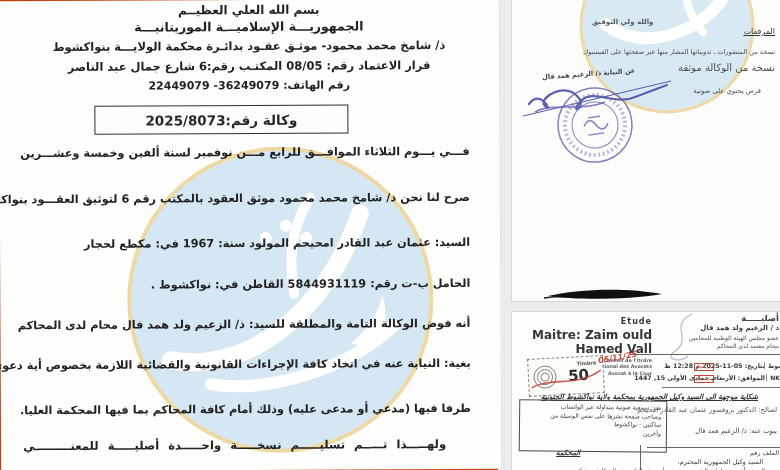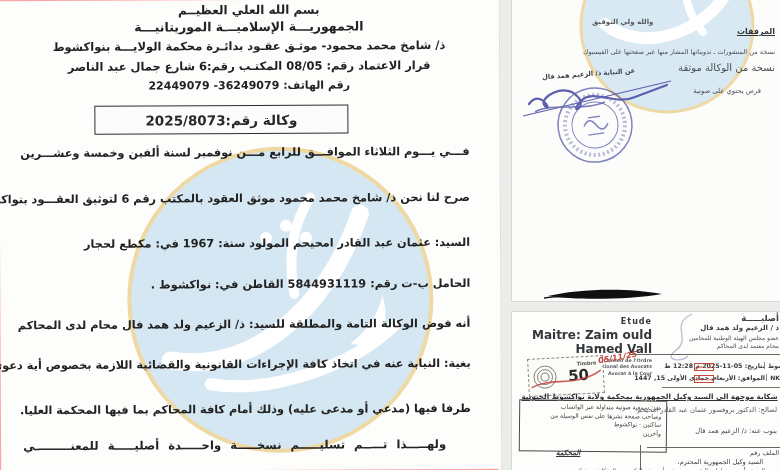--- a/index.html
+++ b/index.html
@@ -1,17 +1,17 @@
 <!DOCTYPE html>
 <html lang="ar"><head>
 <meta charset="utf-8">
 <style>
   html,body{margin:0;padding:0;background:#e9e9e7;}
   .canvas{position:relative;width:780px;height:470px;overflow:hidden;
-    background:#fca5a5;font-family:"DejaVu Sans","Liberation Sans",sans-serif;color:#26292c;}
+    background:#c2410c;font-family:"DejaVu Sans","Liberation Sans",sans-serif;color:#26292c;}
   .strip-bg{position:absolute;left:498px;top:0;width:282px;height:470px;background:#ececea;}
   
   .main-doc{position:absolute;left:0;top:0;width:500px;height:470px;background:#fdfdfc;
     border-right:1px solid #e0e0dd;transform:rotate(-0.3deg);}
   .wm-main{position:absolute;left:118px;top:142px;z-index:0;}
   .hl{position:absolute;width:100%;text-align:center;font-weight:700;direction:rtl;
     white-space:nowrap;z-index:2;color:#222;}
   .hl1{top:3px;font-size:12px;}
   .hl2{top:19px;font-size:12.5px;}
   .hl3{top:39px;font-size:11.5px;}
@@ -25,21 +25,21 @@
   .bp7{right:55px;font-size:11.6px;word-spacing:5px;}
   
   .cardA{position:absolute;left:511px;top:-5px;width:275px;height:305px;background:#fcfcfb;
     border:1px solid #d7d7d3;overflow:hidden;}
   .cardB{position:absolute;left:511px;top:311px;width:275px;height:160px;background:#fdfdfc;
     border:1px solid #d7d7d3;overflow:hidden;}
   .abs{position:absolute;}
   .rtl{direction:rtl;}
   
   .closing{left:80px;top:22px;width:120px;text-align:left;font-size:7px;color:#55595e;font-weight:600;}
-  .att-title{right:12px;top:31px;font-size:8px;font-weight:700;text-decoration:underline;color:#33373c;margin-left:24px;}
+  .att-title{right:12px;top:31px;font-size:8px;font-weight:400;text-decoration:underline;color:#33373c;margin-left:24px;}
   .att-i0{right:12px;top:66px;font-size:10px;color:#4a4e53;}
   .att-i1{right:12px;top:52px;font-size:6.5px;color:#4a4e53;}
   .att-i2{right:26px;top:91px;font-size:6.8px;color:#4a4e53;}
   .sig-caption{left:30px;top:74px;font-size:6.6px;color:#3a3e44;transform:rotate(-4deg);font-weight:600;}
   
   .fr-block{left:16px;top:5px;width:124px;text-align:right;color:#33363a;}
   .fr-etude{font-size:8px;font-weight:700;letter-spacing:1px;}
   .fr-name{font-size:12px;font-weight:700;margin-top:2px;}
   .fr-small{font-size:4.8px;font-weight:600;color:#5a5d61;margin-top:1.5px;}
   .ar-block{right:8px;top:1px;text-align:right;color:#3c3f44;}
@@ -56,21 +56,21 @@
   .date1{right:22px;top:50px;font-size:6.3px;font-weight:700;color:#37393d;}
   .date2{right:22px;top:62px;font-size:6.3px;font-weight:700;color:#37393d;}
   .redbox{border:1px solid #c2453a;color:#c2453a;font-size:4.5px;padding:0 1px;line-height:6px;}
   .rb1{left:182px;top:51px;}
   .rb2{left:182px;top:63px;}
   .edge{right:3px;border-left:1px solid #8a8a85;padding-left:3px;font-size:6px;font-weight:700;color:#37393d;}
   .edge1{top:50px;}
   .edge2{top:62px;}
   .rule-b{left:150px;top:75px;width:125px;border-top:1px solid #77776f;}
   .subject{left:6px;right:6px;top:80px;text-align:center;font-weight:700;font-size:7.2px;
-    text-decoration:underline;color:#2e3135;}
+    text-decoration:underline;color:#2e3135;font-style:italic;}
   .for-line{right:10px;top:94px;font-size:6.8px;color:#55585c;}
   .against{left:7px;top:88px;width:136px;height:46px;border:1px solid #4a4a46;transform:rotate(.6deg);
     text-align:right;padding:2px 5px;font-size:6px;line-height:8.6px;color:#3a3a38;}
   .against span{display:block;}
   .rep-line{right:10px;top:115px;font-size:6.8px;color:#46494d;}
   .rule-c{right:0;top:135px;width:140px;border-top:1px solid #66665f;}
   .file-label{right:8px;top:137px;font-size:6.5px;color:#46494d;}
   .vdiv{left:128px;top:133px;height:27px;border-left:1px solid #66665f;}
   .court-label{left:44px;top:137px;font-size:7px;font-weight:700;text-decoration:underline;color:#33363a;font-style:italic;}
   .salutation{right:24px;top:146px;font-size:6.6px;color:#3a3d41;}

